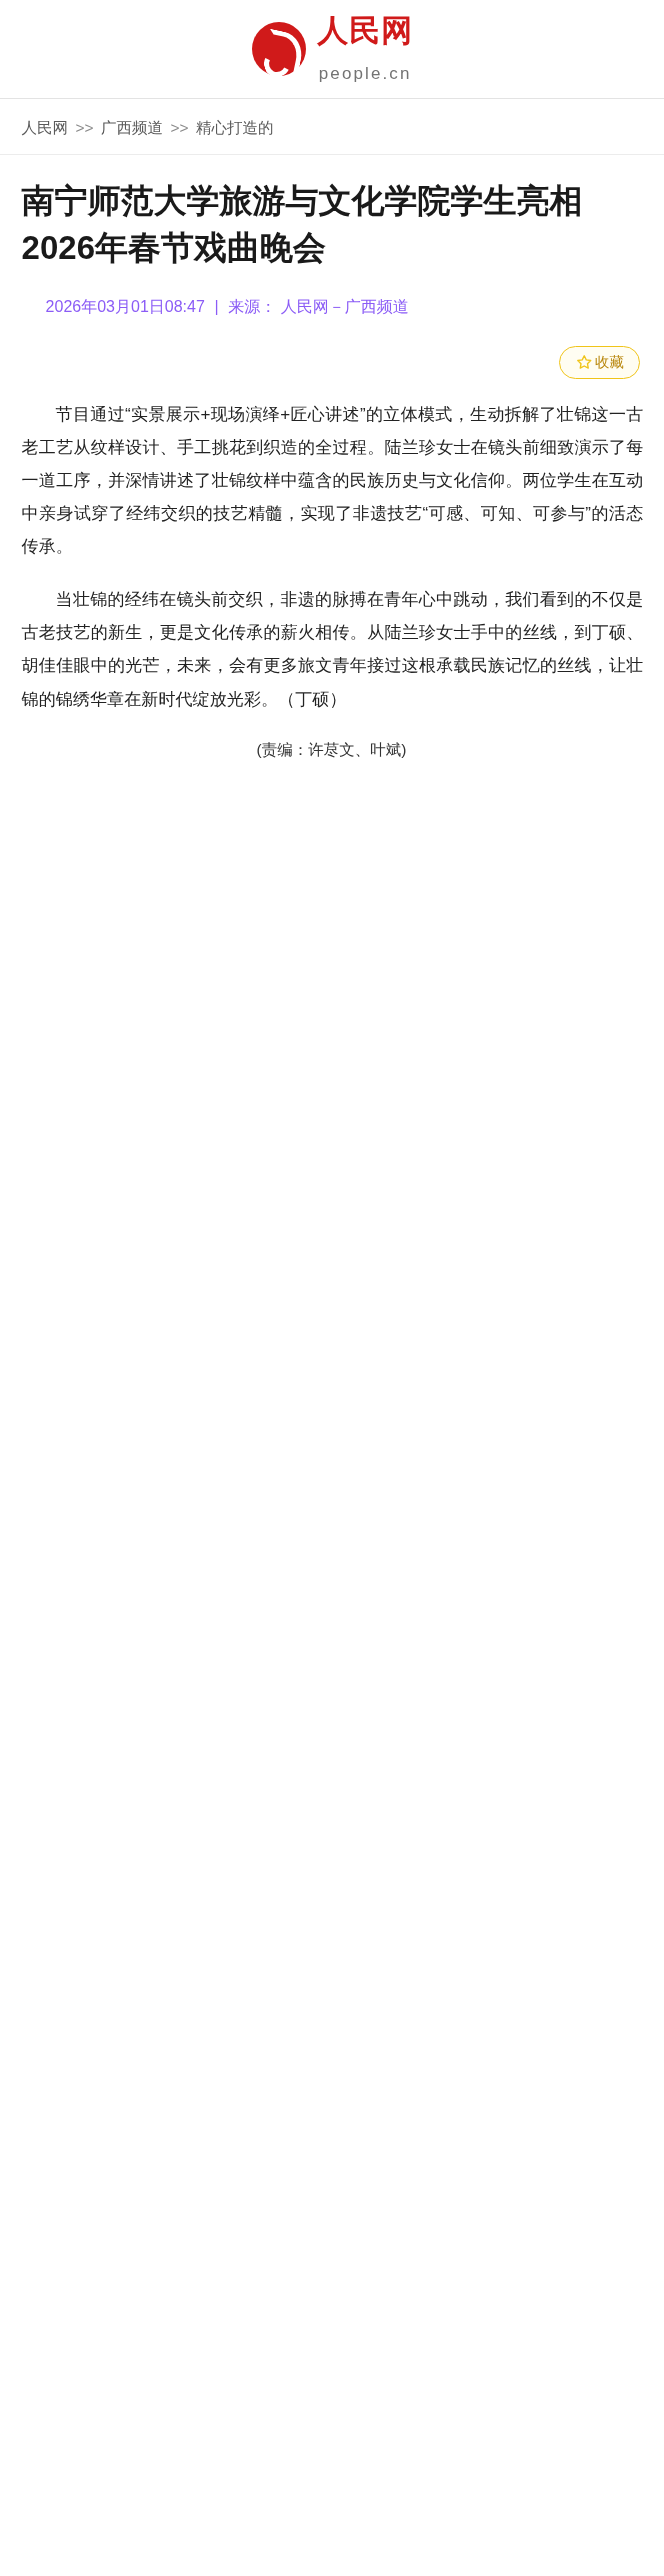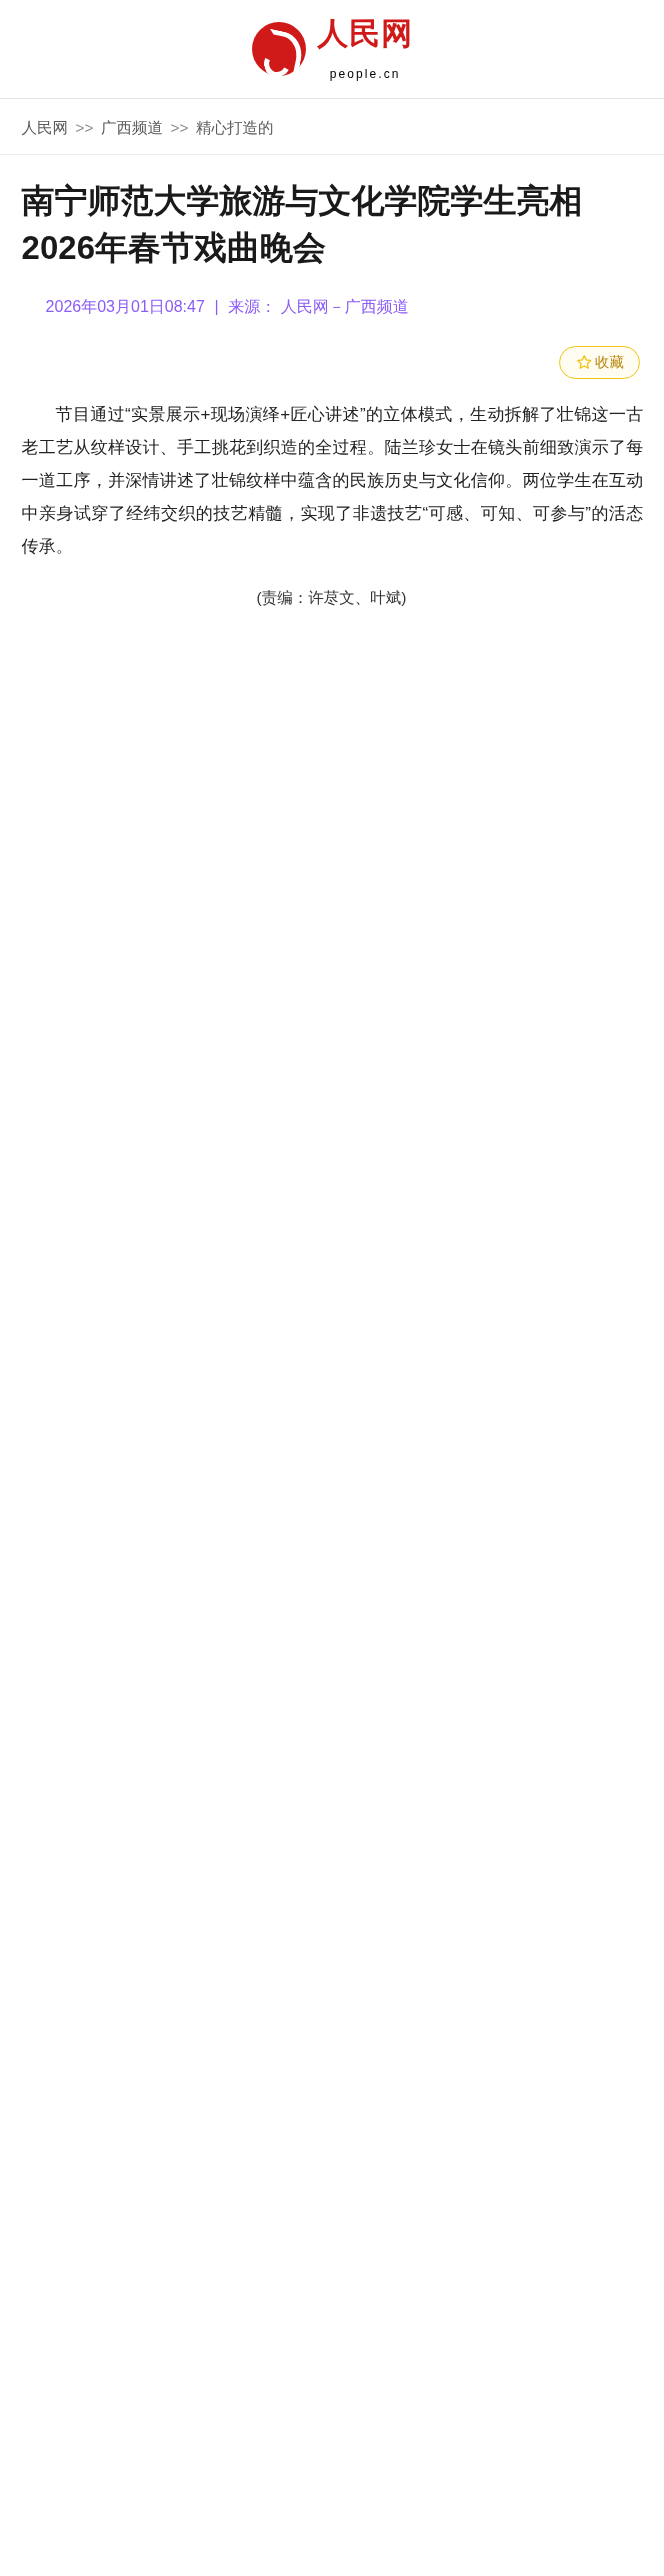--- a/index.html
+++ b/index.html
@@ -69,22 +69,22 @@
   }
   .logo-cn {
     font-family: "DejaVu Sans", sans-serif;
     font-size: 31px;
     font-weight: bold;
     color: #d01a1a;
     letter-spacing: 1px;
     line-height: 1.05;
   }
   .logo-en {
-    font-size: 12px;
-    color: #000000;
+    font-size: 17px;
+    color: #737373;
     letter-spacing: 2.1px;
     text-align: center;
     margin-top: 17px;
   }
 
   
   .breadcrumb {
     padding: 17.5px 21.6px 15.5px 21.6px;
     font-size: 15.5px;
     color: #5a5a5a;
@@ -205,17 +205,18 @@
         <svg viewBox="0 0 24 24" width="16.5" height="16.5" aria-hidden="true">
           <path d="M12 2.6l2.9 5.9 6.5.95-4.7 4.58 1.11 6.47L12 17.45 6.19 20.5 7.3 14.03 2.6 9.45l6.5-.95z" fill="none" stroke="#f0c419" stroke-width="2" stroke-linejoin="round"></path>
         </svg>
       </span>
       <span>收藏</span>
     </div>
   </div>
 
   <div class="body-text">
     <p>节目通过“实景展示+现场演绎+匠心讲述”的立体模式，生动拆解了壮锦这一古老工艺从纹样设计、手工挑花到织造的全过程。陆兰珍女士在镜头前细致演示了每一道工序，并深情讲述了壮锦纹样中蕴含的民族历史与文化信仰。两位学生在互动中亲身试穿了经纬交织的技艺精髓，实现了非遗技艺“可感、可知、可参与”的活态传承。</p>
+    <p>当壮锦的经纬在镜头前交织，非遗的脉搏在青年心中跳动，我们看到的不仅是古老技艺的新生，更是文化传承的薪火相传。从陆兰珍女士手中的丝线，到丁硕、胡佳佳眼中的光芒，未来，会有更多旅文青年接过这根承载民族记忆的丝线，让壮锦的锦绣华章在新时代绽放光彩。（丁硕）</p>
   </div>
 
   <div class="editor-line">(责编：许荩文、叶斌)</div>
 </div>
 
 
 </body></html>

